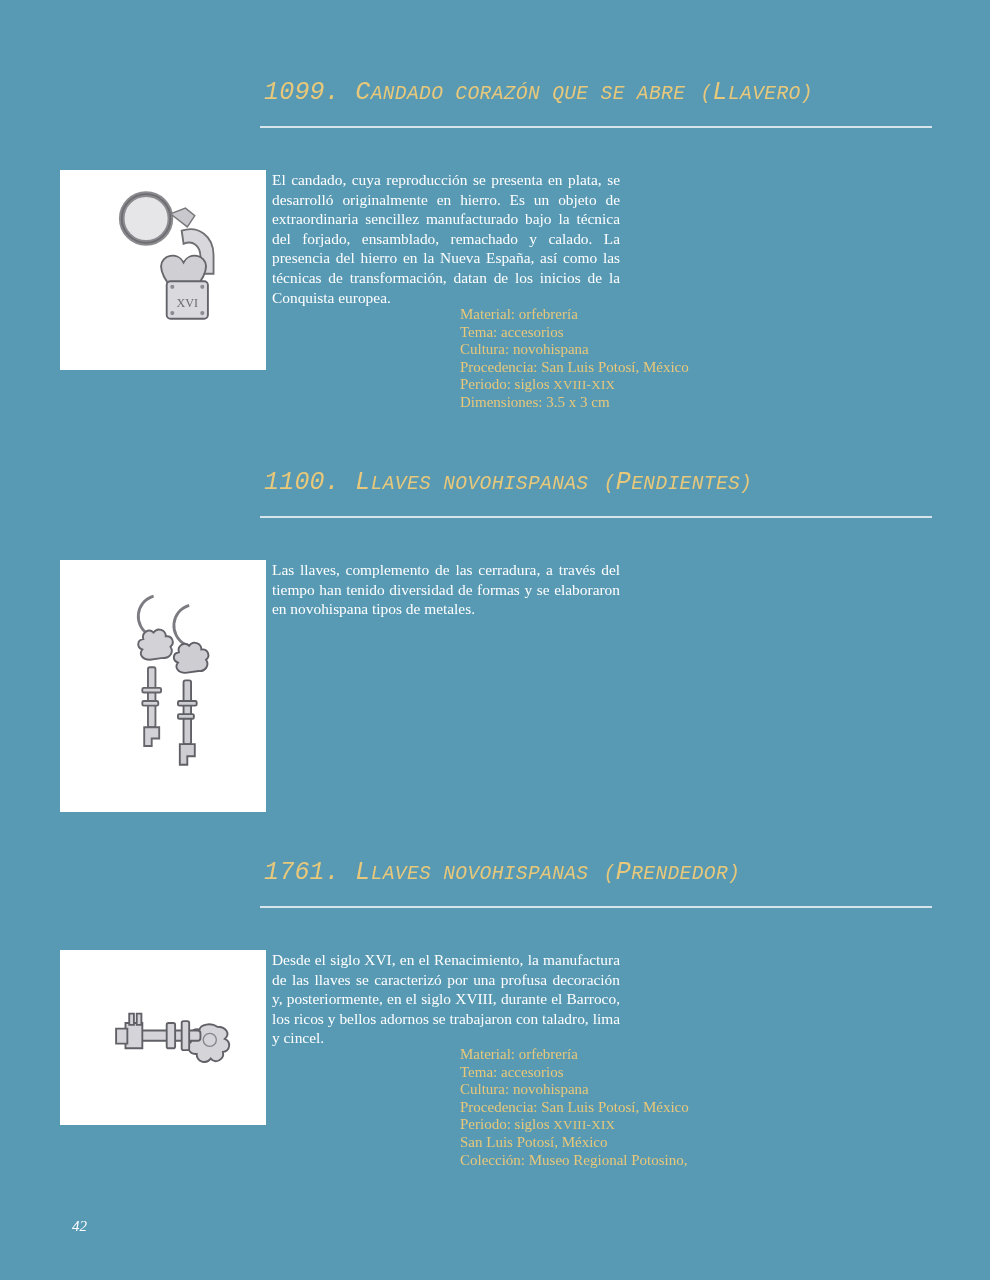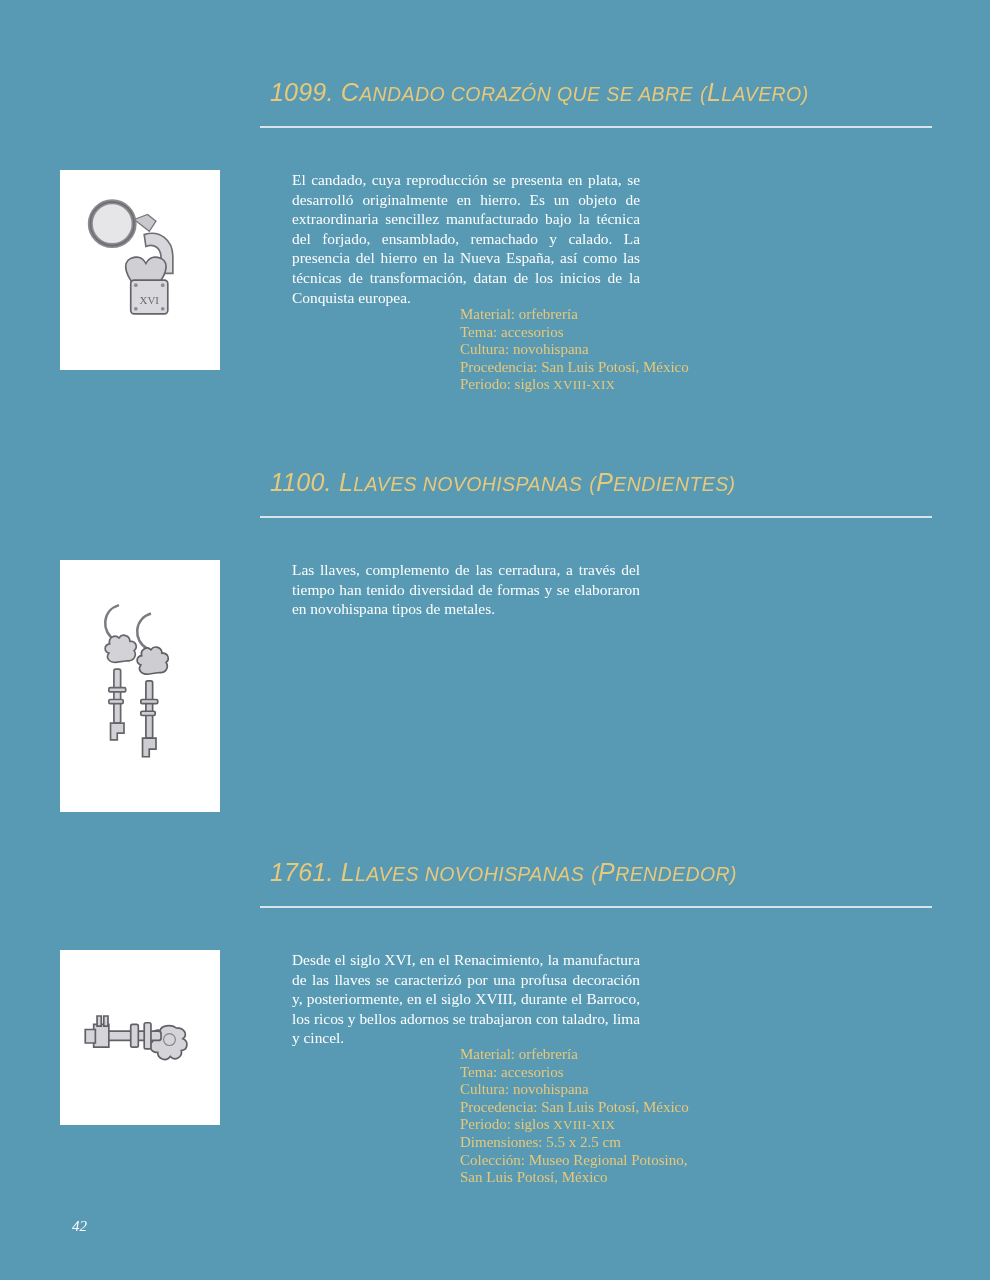--- a/index.html
+++ b/index.html
@@ -25,25 +25,25 @@
     position: absolute;
     left: 0;
     width: 990px;
   }
   .entry-1 { top: 78px; }
   .entry-2 { top: 468px; }
   .entry-3 { top: 858px; }
 
   .entry-title {
     position: absolute;
-    left: 270px;
+    left: 264px;
     width: 672px;
     top: 0;
     color: #e8c87a;
-    font-family: Liberation Sans, sans-serif;
+    font-family: Liberation Mono, monospace;
     font-size: 25px;
     font-style: italic;
     letter-spacing: 0.2px;
     white-space: nowrap;
   }
   .entry-title .num {
     font-size: 25px;
   }
   .entry-title .smallcaps {
     font-size: 19.5px;
@@ -55,40 +55,40 @@
     width: 672px;
     height: 2px;
     background: #d7e5ea;
     top: 48px;
   }
 
   .photo {
     position: absolute;
     left: 60px;
     top: 92px;
-    width: 160px;
+    width: 178px;
     height: 200px;
     background: #ffffff;
     overflow: hidden;
+    padding-left: 28px;
   }
   .photo-1 { height: 200px; }
   .photo-2 { height: 252px; }
   .photo-3 { height: 175px; }
 
   .desc {
     position: absolute;
     left: 272px;
     width: 348px;
     top: 92px;
     color: #ffffff;
     font-family: "Liberation Serif", serif;
     font-size: 15.4px;
     line-height: 19.6px;
     text-align: justify;
-    margin-left: 20px;
   }
 
   .meta {
     position: absolute;
     width: 472px;
     left: 460px;
     text-align: left;
     color: #e8c87a;
     font-family: "Liberation Serif", serif;
     font-size: 15px;
@@ -149,20 +149,21 @@
     </div>
 
     <div class="desc">El candado, cuya reproducción se presenta en plata, se desarrolló originalmente en hierro. Es un objeto de extraordinaria sencillez manufacturado bajo la técnica del forjado, ensamblado, remachado y calado. La presencia del hierro en la Nueva España, así como las técnicas de transformación, datan de los inicios de la  Conquista europea.</div>
 
     <div class="meta meta-1">
       <div>Material: orfebrería</div>
       <div>Tema: accesorios</div>
       <div>Cultura: novohispana</div>
       <div>Procedencia: San Luis Potosí, México</div>
       <div>Periodo: siglos <span class="roman">XVIII-XIX</span></div>
+      <div>Dimensiones: 3.5 x 3 cm</div>
     </div>
   </div>
 
   <div class="entry entry-2">
     <div class="entry-title">
       <span class="num">1100.</span>
       <span class="smallcaps"><span style="font-size: 25px;">L</span><span style="font-size: 19.5px;">LAVES NOVOHISPANAS</span></span>
       <span class="smallcaps">(<span style="font-size: 25px;">P</span><span style="font-size: 19.5px;">ENDIENTES</span>)</span>
     </div>
     <div class="title-rule"></div>
@@ -192,23 +193,22 @@
     </div>
 
     <div class="desc">Las llaves, complemento de las cerradura, a través del tiempo han tenido diversidad de formas y se elaboraron en novohispana tipos de metales.</div>
 
     <div class="meta meta-2">
       <div>Material: orfebrería</div>
       <div>Tema: accesorios</div>
       <div>Cultura: novohispana</div>
       <div>Procedencia: San Luis Potosí, México</div>
       <div>Periodo: siglos <span class="roman">XVIII-XIX</span></div>
-      <div>Dimensiones: 5.5 x 2.5 cm</div>
+      <div>San Luis Potosí, México</div>
       <div>Colección: Museo Regional Potosino,</div>
-      <div>San Luis Potosí, México</div>
     </div>
   </div>
 
   <div class="entry entry-3">
     <div class="entry-title">
       <span class="num">1761.</span>
       <span class="smallcaps"><span style="font-size: 25px;">L</span><span style="font-size: 19.5px;">LAVES NOVOHISPANAS</span></span>
       <span class="smallcaps">(<span style="font-size: 25px;">P</span><span style="font-size: 19.5px;">RENDEDOR</span>)</span>
     </div>
     <div class="title-rule"></div>

